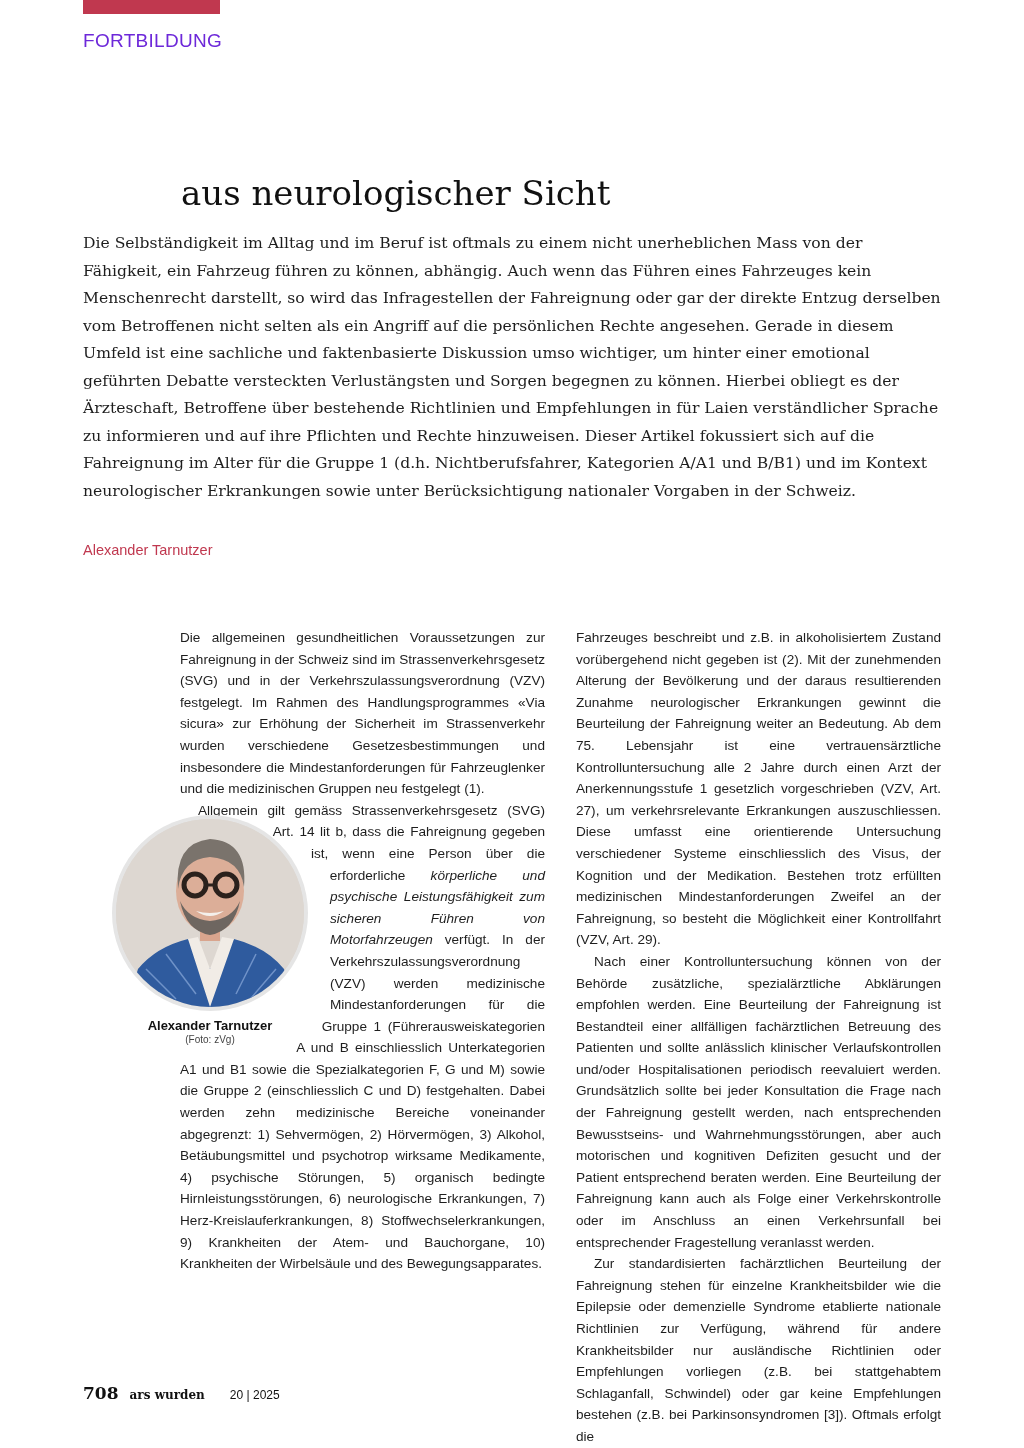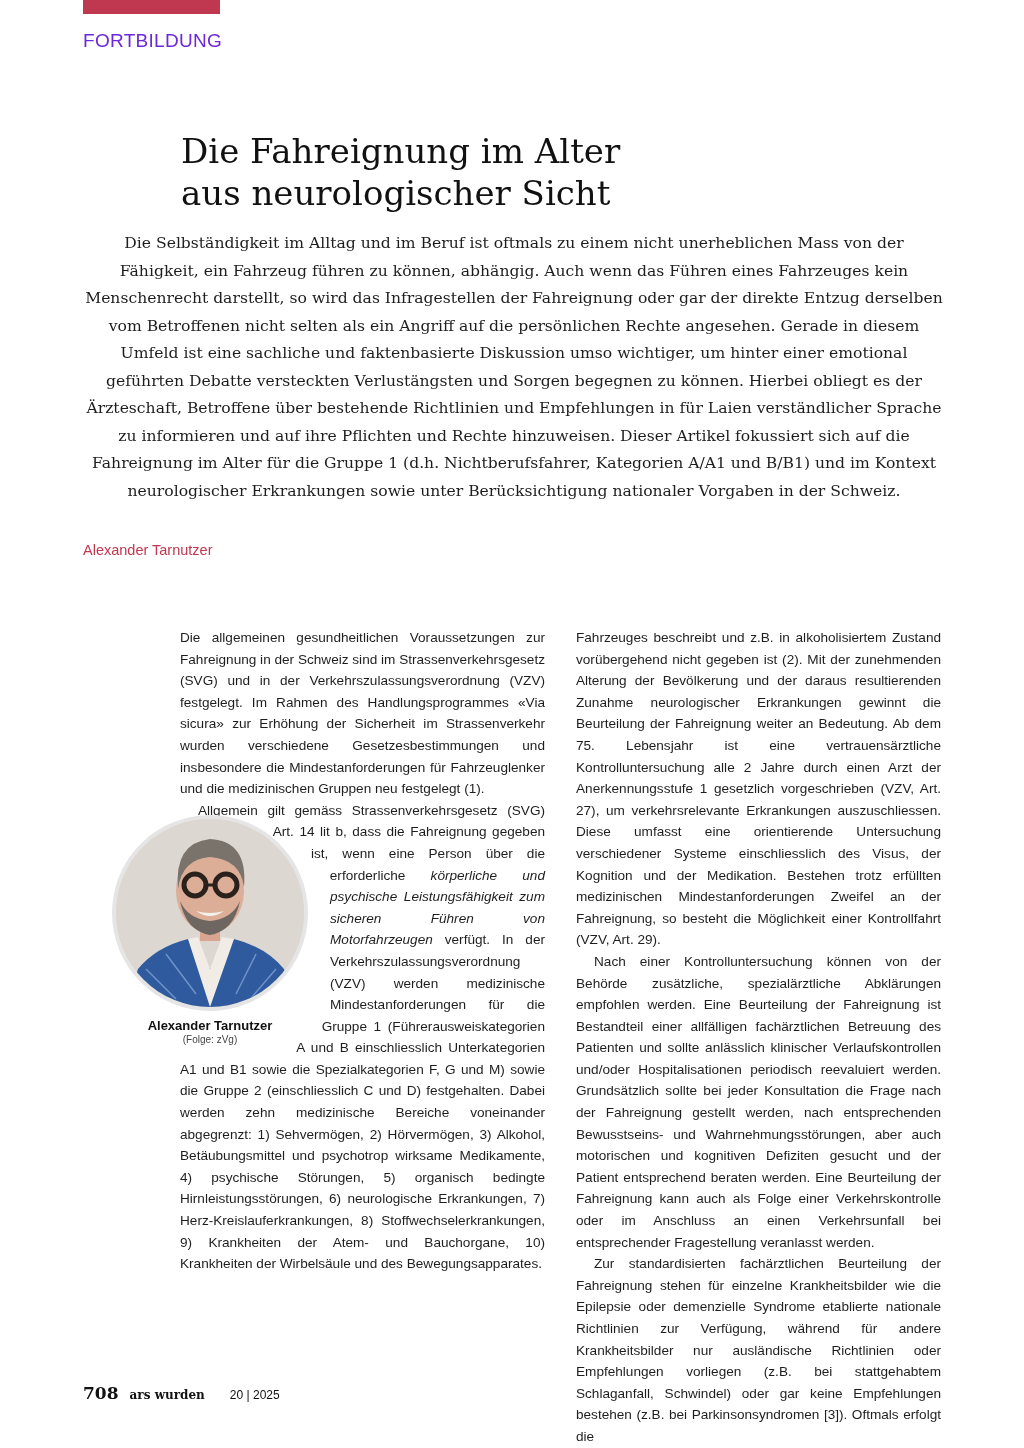--- a/index.html
+++ b/index.html
@@ -1,20 +1,20 @@
 <!DOCTYPE html>
 <html><head>
 <meta charset="utf-8">
 <style>
   html, body { margin: 0; padding: 0; background: #ffffff; }
   body { width: 1024px; height: 1448px; position: relative; overflow: hidden; color: #1a1a1a; }
   .accent-bar { position: absolute; left: 83px; top: 0; width: 137px; height: 14px; background: #c0384f; }
   .section-label { position: absolute; left: 83px; top: 30px; font-family: "Liberation Sans", sans-serif; font-size: 19px; letter-spacing: 0.3px; color: #6d28d9; }
   .title { position: absolute; left: 181px; top: 130px; margin: 0; font-family: "DejaVu Serif", serif; font-weight: normal; font-size: 34px; line-height: 42px; color: #111; width: 700px; }
-  .lead { position: absolute; left: 83px; top: 230px; width: 862px; margin: 0; font-family: "DejaVu Serif", serif; font-size: 15.6px; line-height: 27.5px; color: #1d1d1d; text-align: center; }
+  .lead { position: absolute; left: 83px; top: 230px; width: 862px; margin: 0; font-family: "DejaVu Serif", serif; font-size: 15.6px; line-height: 27.5px; color: #1d1d1d; }
   .author-byline { position: absolute; left: 83px; top: 542px; font-family: "Liberation Sans", sans-serif; font-size: 14.5px; color: #c0384f; }
 
   .col { position: absolute; width: 365px; font-family: "Liberation Sans", sans-serif; font-size: 13.6px; line-height: 21.6px; color: #1e1e1e; text-align: justify; }
   .col p { margin: 0; }
   .col-left { left: 180px; top: 627px; }
   .col-right { left: 576px; top: 627px; }
   .subhead { font-weight: bold; font-size: 14px; }
   .indent { text-indent: 18px; }
   .float-shape { float: left; shape-outside: circle(50% at 40% 55%); width: 150px; height: 265px; }
 
@@ -29,21 +29,21 @@
   .footer .journal { font-weight: bold; font-size: 12px; margin-left: 6px; }
   .footer .issue { font-family: "Liberation Sans", sans-serif; font-size: 12px; margin-left: 20px; }
 </style>
 </head>
 <body>
 
 <div class="accent-bar"></div>
 <div class="section-label">FORTBILDUNG</div>
 
 <h1 class="title">
-  <span>Die Fahreignung im Alter</span><br>
+  <br>
   <span>aus neurologischer Sicht</span>
 </h1>
 
 <p class="lead">Die Selbständigkeit im Alltag und im Beruf ist oftmals zu einem nicht unerheblichen Mass von der Fähigkeit, ein Fahrzeug führen zu können, abhängig. Auch wenn das Führen eines Fahrzeuges kein Menschenrecht darstellt, so wird das Infragestellen der Fahreignung oder gar der direkte Entzug derselben vom Betroffenen nicht selten als ein Angriff auf die persönlichen Rechte angesehen. Gerade in diesem Umfeld ist eine sachliche und faktenbasierte Diskussion umso wichtiger, um hinter einer emotional geführten Debatte versteckten Verlustängsten und Sorgen begegnen zu können. Hierbei obliegt es der Ärzteschaft, Betroffene über bestehende Richtlinien und Empfehlungen in für Laien verständlicher Sprache zu informieren und auf ihre Pflichten und Rechte hinzuweisen. Dieser Artikel fokussiert sich auf die Fahreignung im Alter für die Gruppe 1 (d.h. Nichtberufsfahrer, Kategorien A/A1 und B/B1) und im Kontext neurologischer Erkrankungen sowie unter Berücksichtigung nationaler Vorgaben in der Schweiz.</p>
 
 <div class="author-byline">Alexander Tarnutzer</div>
 
 <div class="col col-left">
   <p>
     <span>Die allgemeinen gesundheitlichen Voraussetzungen zur Fahreignung in der Schweiz sind im Strassenverkehrsgesetz (SVG) und in der Verkehrszulassungsverordnung (VZV) festgelegt. Im Rahmen des Handlungsprogrammes «Via sicura» zur Erhöhung der Sicherheit im Strassenverkehr wurden verschiedene Gesetzesbestimmungen und insbesondere die Mindestanforderungen für Fahrzeuglenker und die medizinischen Gruppen neu festgelegt (1).</span>
@@ -65,21 +65,21 @@
       <path d="M64 82 Q70 112 94 116 Q118 112 124 82 Q116 100 94 102 Q72 100 64 82 Z" fill="#6e6660"></path>
       <circle cx="79" cy="66" r="11" fill="none" stroke="#2b211c" stroke-width="5"></circle>
       <circle cx="110" cy="66" r="11" fill="none" stroke="#2b211c" stroke-width="5"></circle>
       <path d="M90 66 L99 66" stroke="#2b211c" stroke-width="3"></path>
       <path d="M80 92 Q94 102 108 92 Q94 96 80 92 Z" fill="#f4f0ec"></path>
     </svg>
   </div>
 </div>
 <div class="photo-caption">
   <div class="name">Alexander Tarnutzer</div>
-  <div class="credit">(Folge: zVg)</div>
+  <div class="credit">(Foto: zVg)</div>
 </div>
 
 <div class="col col-right">
   <p>Fahrzeuges beschreibt und z.B. in alkoholisiertem Zustand vorübergehend nicht gegeben ist (2). Mit der zunehmenden Alterung der Bevölkerung und der daraus resultierenden Zunahme neurologischer Erkrankungen gewinnt die Beurteilung der Fahreignung weiter an Bedeutung. Ab dem 75. Lebensjahr ist eine vertrauensärztliche Kontrolluntersuchung alle 2 Jahre durch einen Arzt der Anerkennungsstufe 1 gesetzlich vorgeschrieben (VZV, Art. 27), um verkehrsrelevante Erkrankungen auszuschliessen. Diese umfasst eine orientierende Untersuchung verschiedener Systeme einschliesslich des Visus, der Kognition und der Medikation. Bestehen trotz erfüllten medizinischen Mindestanforderungen Zweifel an der Fahreignung, so besteht die Möglichkeit einer Kontrollfahrt (VZV, Art. 29).</p>
   <p class="indent">Nach einer Kontrolluntersuchung können von der Behörde zusätzliche, spezialärztliche Abklärungen empfohlen werden. Eine Beurteilung der Fahreignung ist Bestandteil einer allfälligen fachärztlichen Betreuung des Patienten und sollte anlässlich klinischer Verlaufskontrollen und/oder Hospitalisationen periodisch reevaluiert werden. Grundsätzlich sollte bei jeder Konsultation die Frage nach der Fahreignung gestellt werden, nach entsprechenden Bewusstseins- und Wahrnehmungsstörungen, aber auch motorischen und kognitiven Defiziten gesucht und der Patient entsprechend beraten werden. Eine Beurteilung der Fahreignung kann auch als Folge einer Verkehrskontrolle oder im Anschluss an einen Verkehrsunfall bei entsprechender Fragestellung veranlasst werden.</p>
   <p class="indent">Zur standardisierten fachärztlichen Beurteilung der Fahreignung stehen für einzelne Krankheitsbilder wie die Epilepsie oder demenzielle Syndrome etablierte nationale Richtlinien zur Verfügung, während für andere Krankheitsbilder nur ausländische Richtlinien oder Empfehlungen vorliegen (z.B. bei stattgehabtem Schlaganfall, Schwindel) oder gar keine Empfehlungen bestehen (z.B. bei Parkinsonsyndromen [3]). Oftmals erfolgt die</p>
 </div>
 
 <div class="footer">
   <span class="page">708</span>

